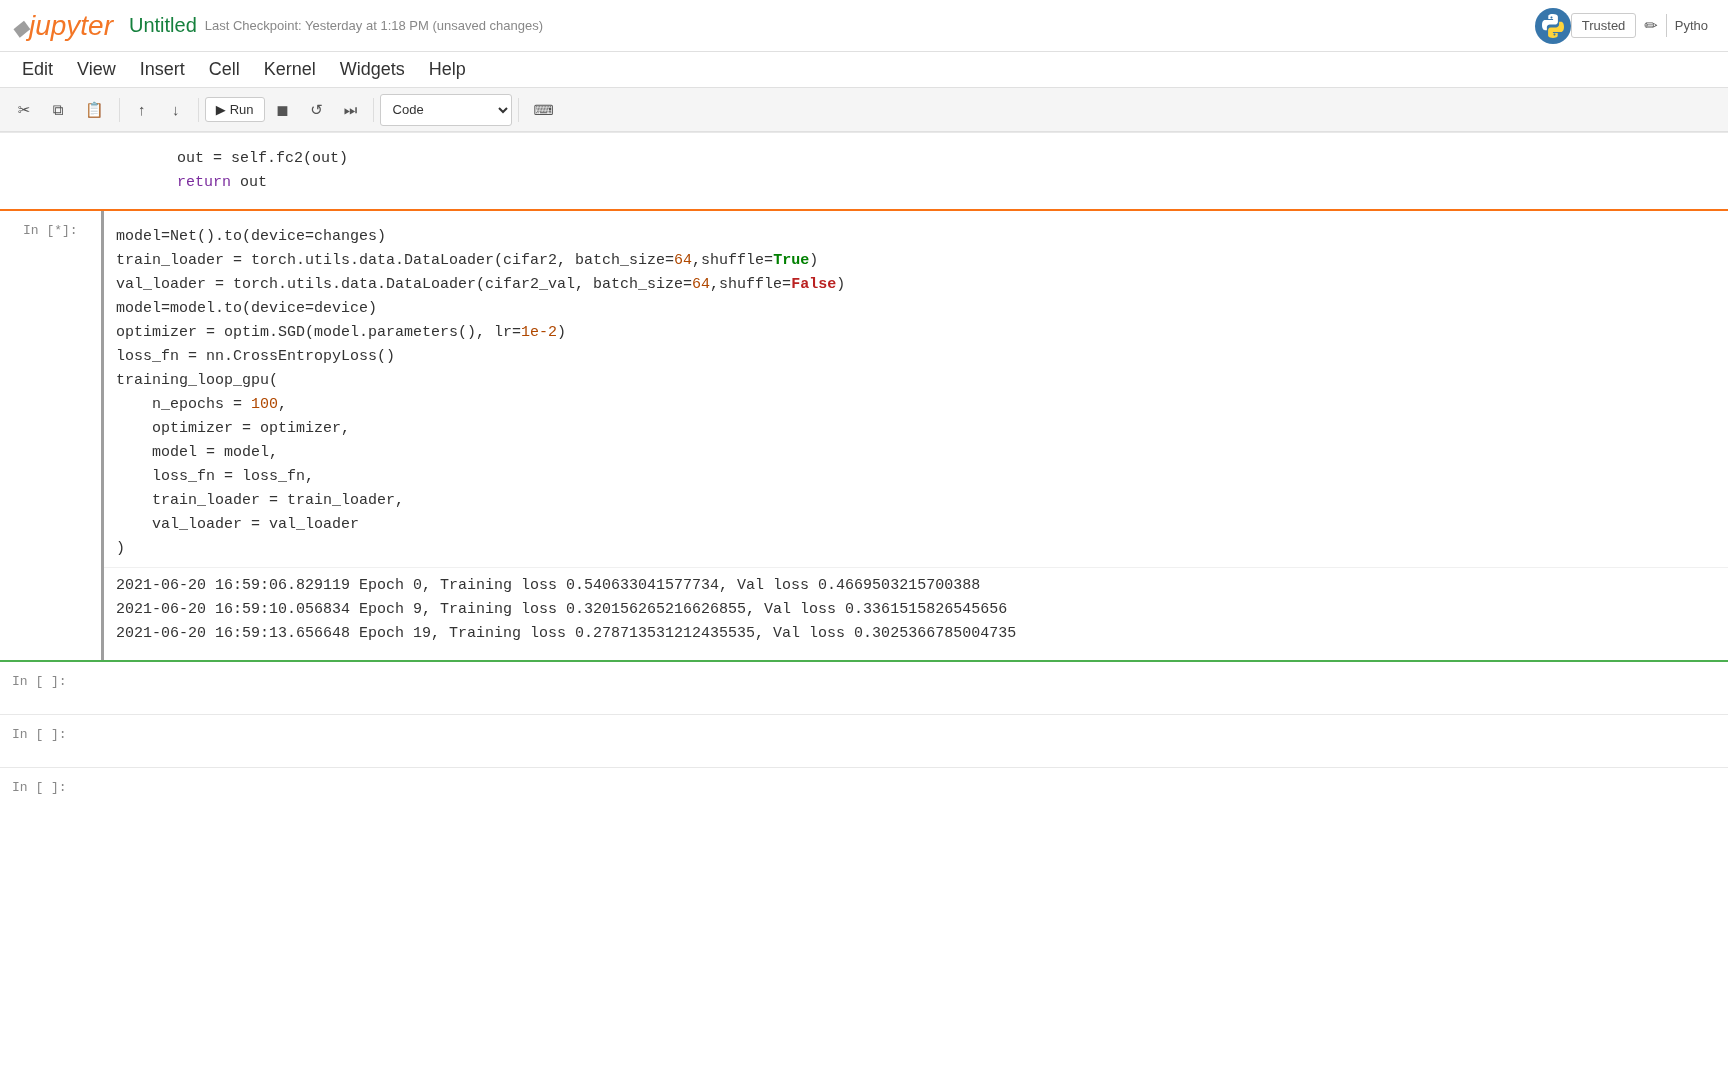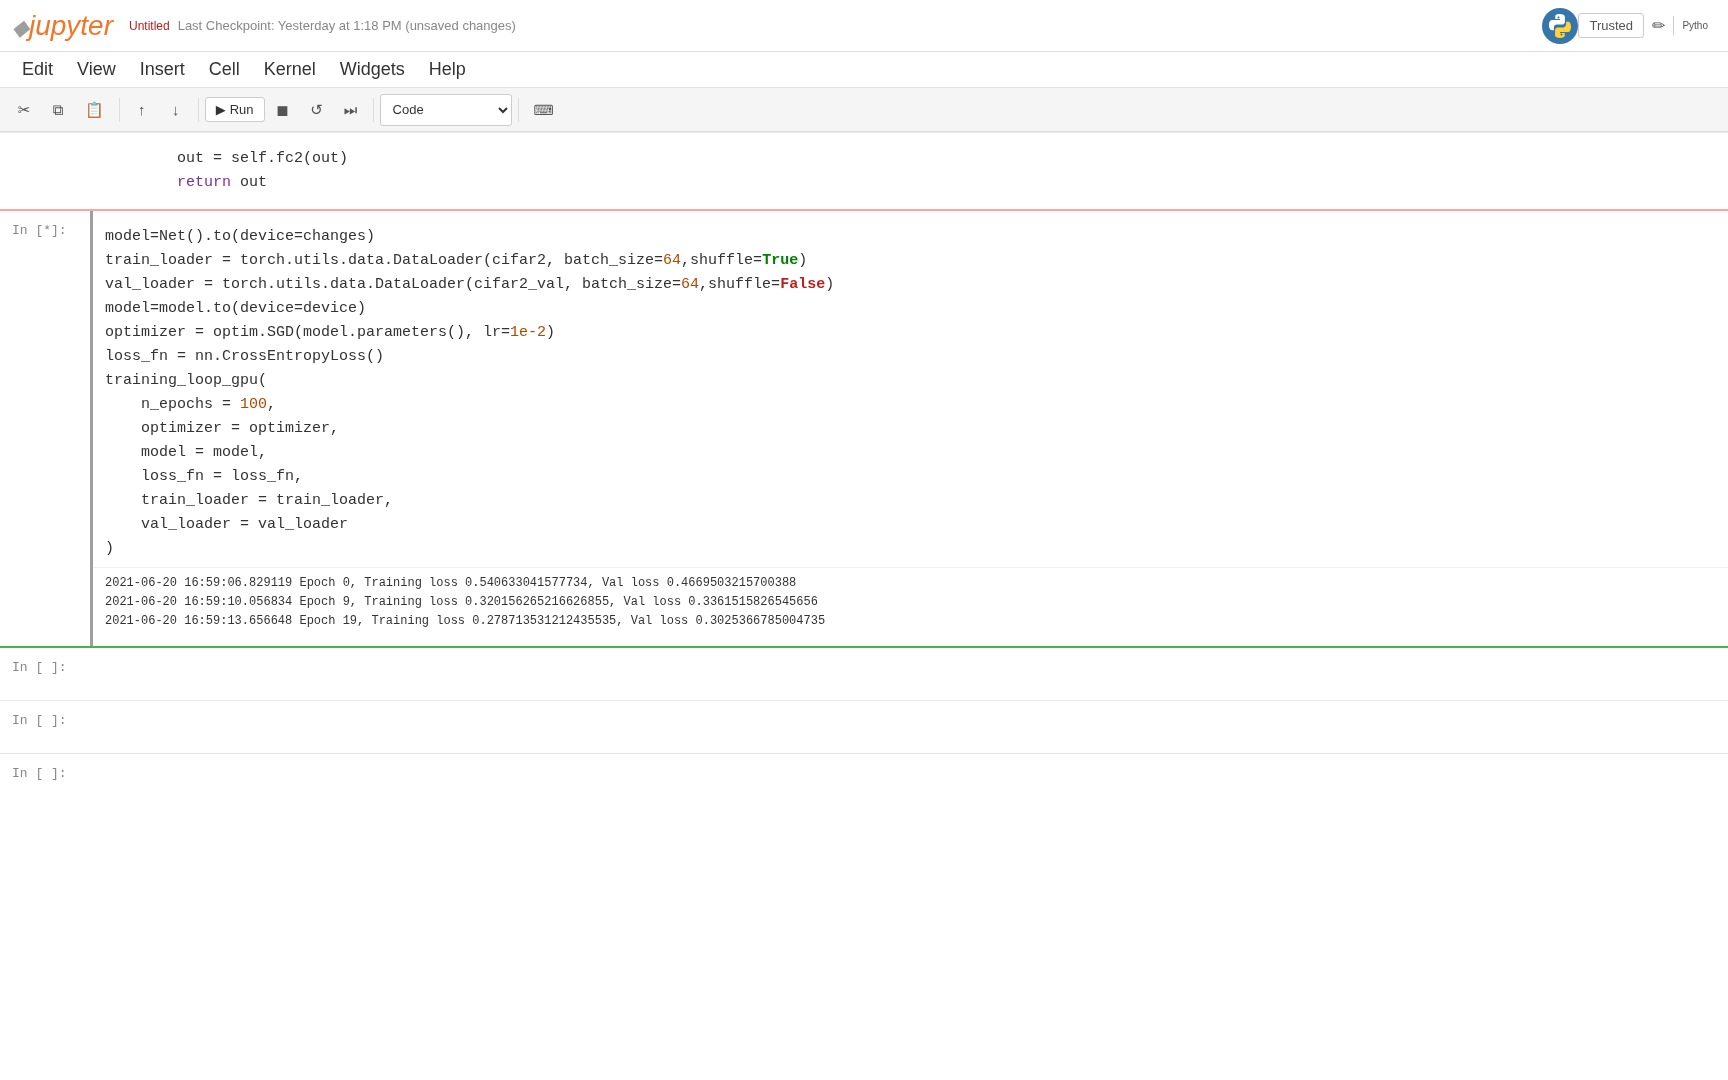--- a/index.html
+++ b/index.html
@@ -24,23 +24,23 @@
       font-weight: 300;
       color: #F37626;
       margin-right: 16px;
       font-style: italic;
     }
     .jupyter-logo span {
       color: #9E9E9E;
       font-size: 22px;
     }
     .notebook-title {
-      font-size: 12px;
+      font-size: 20px;
       font-weight: 500;
-      color: #b91c1c;
+      color: #15803d;
       margin-right: 8px;
     }
     .checkpoint-info {
       font-size: 13px;
       color: #888;
     }
     .header-right {
       margin-left: auto;
       display: flex;
       align-items: center;
@@ -60,21 +60,21 @@
     }
     .edit-icon-btn {
       padding: 4px 8px;
       border: none;
       background: transparent;
       font-size: 16px;
       cursor: pointer;
       color: #555;
     }
     .kernel-name {
-      font-size: 10px;
+      font-size: 13px;
       color: #555;
       padding: 4px 8px;
       border-left: 1px solid #ccc;
     }
 
     
     .menubar {
       display: flex;
       align-items: center;
       padding: 0 12px;
@@ -201,21 +201,21 @@
     .code-block {
       font-family: 'Courier New', Courier, monospace;
       font-size: 15px;
       line-height: 1.6;
       padding: 6px 12px;
       white-space: pre;
       color: #333;
     }
     .output-block {
       font-family: 'Courier New', Courier, monospace;
-      font-size: 12px;
+      font-size: 15px;
       line-height: 1.6;
       padding: 6px 12px;
       white-space: pre;
       color: #333;
       border-top: 1px solid #f0f0f0;
       background: #fff;
     }
     .empty-cell {
       min-height: 36px;
     }
@@ -298,21 +298,21 @@
   <div class="cell">
     <div class="cell-input-area">
       <div class="cell-label"></div>
       <div class="cell-content">
         <div class="code-block"><span>        out = self.fc2(out)</span>
 <span>        <span class="kw2">return</span> out</span></div>
       </div>
     </div>
   </div>
 
-  <div class="cell" style="border-top: 2px solid #fca5a5;">
+  <div class="cell" style="border-top: 2px solid #f97316; padding-left: 11px;">
     <div class="cell-input-area">
       <div class="cell-label" style="color:#888; font-family: 'Courier New', monospace; font-size:13px; padding: 12px 8px 8px 12px;">In [*]:</div>
       <div class="cell-content running-cell" style="border-left: 3px solid #9E9E9E;">
         <div class="code-block"><span>model=Net().to(device=changes)</span>
 <span>train_loader = torch.utils.data.DataLoader(cifar2, batch_size=<span class="num">64</span>,shuffle=<span class="kw">True</span>)</span>
 <span>val_loader = torch.utils.data.DataLoader(cifar2_val, batch_size=<span class="num">64</span>,shuffle=<span class="kw" style="color:#BA2121">False</span>)</span>
 <span>model=model.to(device=device)</span>
 <span>optimizer = optim.SGD(model.parameters(), lr=<span class="num">1e-2</span>)</span>
 <span>loss_fn = nn.CrossEntropyLoss()</span>
 <span>training_loop_gpu(</span>

